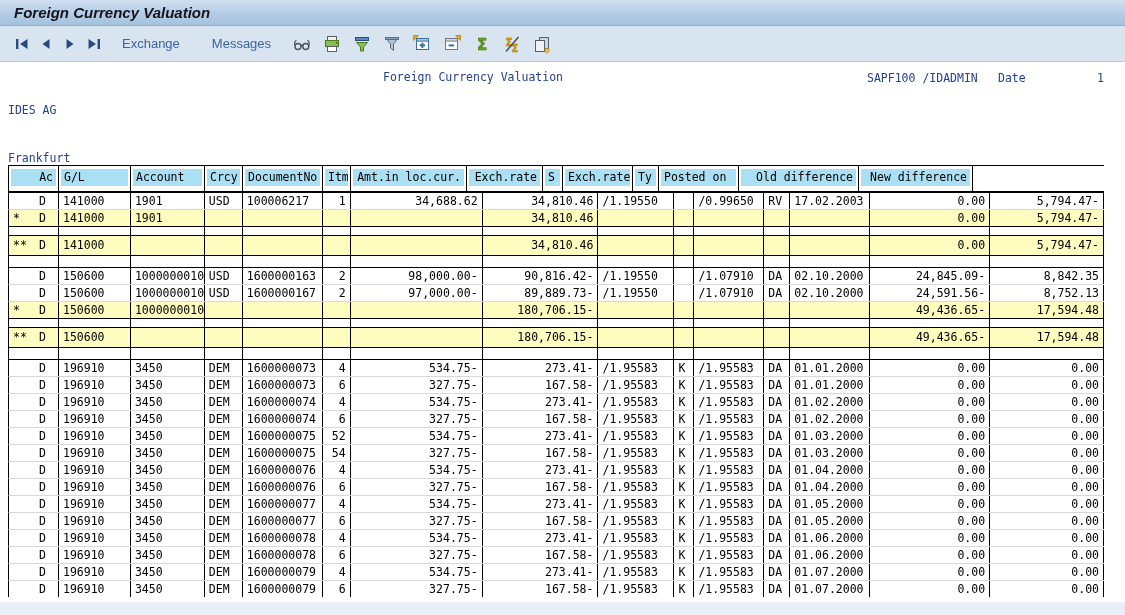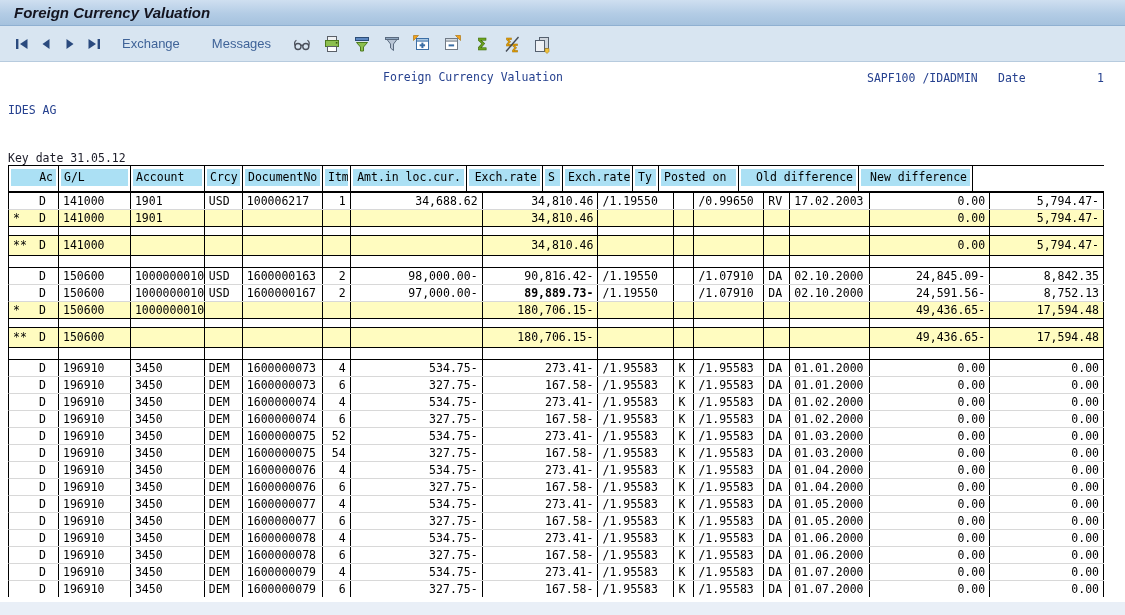--- a/index.html
+++ b/index.html
@@ -154,20 +154,21 @@
       <path d="M13 14.5 h4 v3 l-2 2 -2 -2 Z" fill="#f0c23e" stroke="#a8811a" stroke-width="0.6"></path>
     </svg>
   </button>
 </div>
 
 <div class="content">
   <div class="canvas"></div>
 
   <div class="rpt-left">
     <div class="blue">IDES AG</div>
+    <div class="blue">Frankfurt</div>
     <div class="dark">Key date 31.05.12</div>
     <div class="dark">Valuation in Company code currency (10)</div>
     <div class="dark">Method KURS Valuation w/ Exchange Rate Type M</div>
   </div>
 
   <div class="rpt-center">Foreign Currency Valuation</div>
 
   <div class="rpt-right">
     <div class="rr-line">
       <span class="rr-a">SAPF100 /IDADMIN</span>
@@ -324,21 +325,21 @@
         <div class="tcell right" style="width: 114px;">8,842.35</div>
       </div>
       <div class="trow detail">
         <div class="tcell left accell" style="width: 50px;"><span class="star"></span><span class="acval">D</span></div>
         <div class="tcell left" style="width: 72px;">150600</div>
         <div class="tcell left" style="width: 74px;">1000000010</div>
         <div class="tcell left" style="width: 38px;">USD</div>
         <div class="tcell left" style="width: 80px;">1600000167</div>
         <div class="tcell right" style="width: 28px;">2</div>
         <div class="tcell right" style="width: 132px;">97,000.00-</div>
-        <div class="tcell right" style="width: 116px; font-weight: bold;">89,889.73-</div>
+        <div class="tcell right" style="width: 116px;">89,889.73-</div>
         <div class="tcell left" style="width: 76px;">/1.19550</div>
         <div class="tcell left" style="width: 20px;"></div>
         <div class="tcell left" style="width: 70px;">/1.07910</div>
         <div class="tcell left" style="width: 26px;">DA</div>
         <div class="tcell left" style="width: 80px;">02.10.2000</div>
         <div class="tcell right" style="width: 120px;">24,591.56-</div>
         <div class="tcell right" style="width: 114px;">8,752.13</div>
       </div>
       <div class="trow sub">
         <div class="tcell left accell" style="width: 50px;"><span class="star">*</span><span class="acval">D</span></div>

